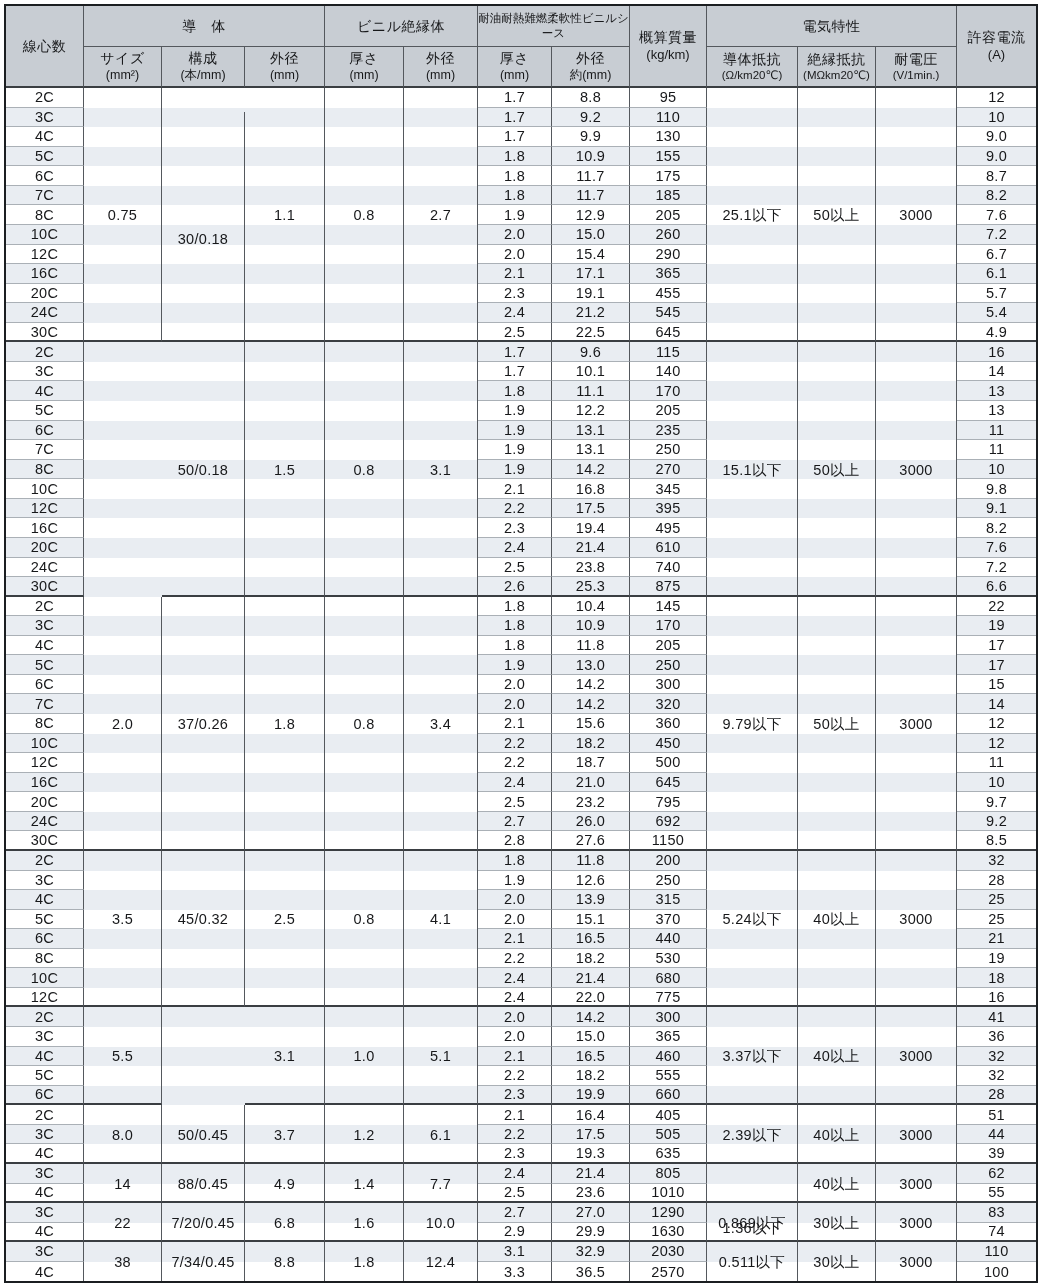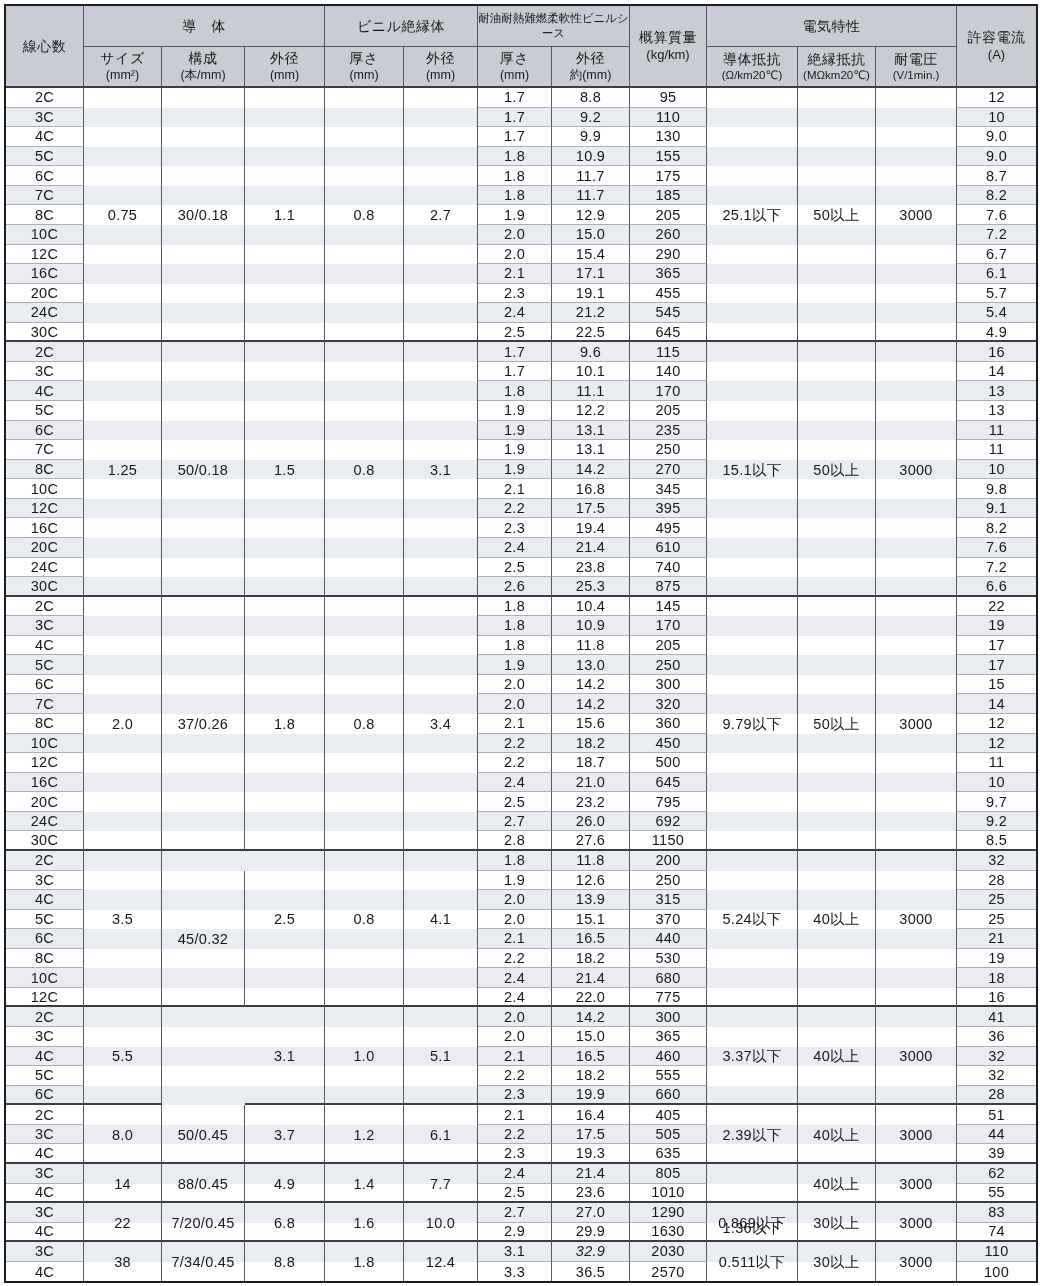--- a/index.html
+++ b/index.html
@@ -217,21 +217,21 @@
       <div class="cell rb" style="grid-area: 14 / 13;">5.4</div>
       <div class="stripe odd" style="grid-area: 15 / 1 / auto / -1;"></div>
       <div class="cell br ge" style="grid-area: 15 / 1;">30C</div>
       <div class="cell br ge" style="grid-area: 15 / 7;">2.5</div>
       <div class="cell br ge" style="grid-area: 15 / 8;">22.5</div>
       <div class="cell br ge" style="grid-area: 15 / 9;">645</div>
       <div class="cell ge" style="grid-area: 15 / 13;">4.9</div>
       <div class="cell spanc br ge" style="grid-area: 3 / 2 / span 13;">
         <span class="span-label" style="top: 127.205px;">0.75</span>
       </div>
-      <div class="cell spanc br ge" style="grid-area: 3 / 3 / span 13;">
+      <div class="cell spanc br ge" style="grid-area: 3 / 3 / span 13; margin-top: 24px;">
         <span class="span-label" style="top: 127.205px;">30/0.18</span>
       </div>
       <div class="cell spanc br ge" style="grid-area: 3 / 4 / span 13;">
         <span class="span-label" style="top: 127.205px;">1.1</span>
       </div>
       <div class="cell spanc br ge" style="grid-area: 3 / 5 / span 13;">
         <span class="span-label" style="top: 127.205px;">0.8</span>
       </div>
       <div class="cell spanc br ge" style="grid-area: 3 / 6 / span 13;">
         <span class="span-label" style="top: 127.205px;">2.7</span>
@@ -316,23 +316,20 @@
       <div class="cell br rb" style="grid-area: 27 / 7;">2.5</div>
       <div class="cell br rb" style="grid-area: 27 / 8;">23.8</div>
       <div class="cell br rb" style="grid-area: 27 / 9;">740</div>
       <div class="cell rb" style="grid-area: 27 / 13;">7.2</div>
       <div class="stripe even" style="grid-area: 28 / 1 / auto / -1;"></div>
       <div class="cell br ge" style="grid-area: 28 / 1;">30C</div>
       <div class="cell br ge" style="grid-area: 28 / 7;">2.6</div>
       <div class="cell br ge" style="grid-area: 28 / 8;">25.3</div>
       <div class="cell br ge" style="grid-area: 28 / 9;">875</div>
       <div class="cell ge" style="grid-area: 28 / 13;">6.6</div>
-      <div class="cell spanc br ge" style="grid-area: 16 / 2 / span 13;">
-        <span class="span-label" style="top: 127.205px;">1.25</span>
-      </div>
       <div class="cell spanc br ge" style="grid-area: 16 / 3 / span 13;">
         <span class="span-label" style="top: 127.205px;">50/0.18</span>
       </div>
       <div class="cell spanc br ge" style="grid-area: 16 / 4 / span 13;">
         <span class="span-label" style="top: 127.205px;">1.5</span>
       </div>
       <div class="cell spanc br ge" style="grid-area: 16 / 5 / span 13;">
         <span class="span-label" style="top: 127.205px;">0.8</span>
       </div>
       <div class="cell spanc br ge" style="grid-area: 16 / 6 / span 13;">
@@ -493,21 +490,21 @@
       <div class="cell rb" style="grid-area: 48 / 13;">18</div>
       <div class="stripe odd" style="grid-area: 49 / 1 / auto / -1;"></div>
       <div class="cell br ge" style="grid-area: 49 / 1;">12C</div>
       <div class="cell br ge" style="grid-area: 49 / 7;">2.4</div>
       <div class="cell br ge" style="grid-area: 49 / 8;">22.0</div>
       <div class="cell br ge" style="grid-area: 49 / 9;">775</div>
       <div class="cell ge" style="grid-area: 49 / 13;">16</div>
       <div class="cell spanc br ge" style="grid-area: 42 / 2 / span 8;">
         <span class="span-label" style="top: 68.495px;">3.5</span>
       </div>
-      <div class="cell spanc br ge" style="grid-area: 42 / 3 / span 8; margin-top: 20px;">
+      <div class="cell spanc br ge" style="grid-area: 42 / 3 / span 8;">
         <span class="span-label" style="top: 68.495px;">45/0.32</span>
       </div>
       <div class="cell spanc br ge" style="grid-area: 42 / 4 / span 8;">
         <span class="span-label" style="top: 68.495px;">2.5</span>
       </div>
       <div class="cell spanc br ge" style="grid-area: 42 / 5 / span 8;">
         <span class="span-label" style="top: 68.495px;">0.8</span>
       </div>
       <div class="cell spanc br ge" style="grid-area: 42 / 6 / span 8;">
         <span class="span-label" style="top: 68.495px;">4.1</span>
@@ -682,21 +679,21 @@
       </div>
       <div class="cell spanc br ge" style="grid-area: 60 / 11 / span 2;">
         <span class="span-label" style="top: 19.57px;">30以上</span>
       </div>
       <div class="cell spanc br ge" style="grid-area: 60 / 12 / span 2;">
         <span class="span-label" style="top: 19.57px;">3000</span>
       </div>
       <div class="stripe even" style="grid-area: 62 / 1 / auto / -1;"></div>
       <div class="cell br rb" style="grid-area: 62 / 1;">3C</div>
       <div class="cell br rb" style="grid-area: 62 / 7;">3.1</div>
-      <div class="cell br rb" style="grid-area: 62 / 8; font-style: italic;">32.9</div>
+      <div class="cell br rb" style="grid-area: 62 / 8;">32.9</div>
       <div class="cell br rb" style="grid-area: 62 / 9;">2030</div>
       <div class="cell rb" style="grid-area: 62 / 13;">110</div>
       <div class="stripe odd" style="grid-area: 63 / 1 / auto / -1;"></div>
       <div class="cell br" style="grid-area: 63 / 1;">4C</div>
       <div class="cell br" style="grid-area: 63 / 7;">3.3</div>
       <div class="cell br" style="grid-area: 63 / 8;">36.5</div>
       <div class="cell br" style="grid-area: 63 / 9;">2570</div>
       <div class="cell" style="grid-area: 63 / 13;">100</div>
       <div class="cell spanc br" style="grid-area: 62 / 2 / span 2;">
         <span class="span-label" style="top: 19.57px;">38</span>

